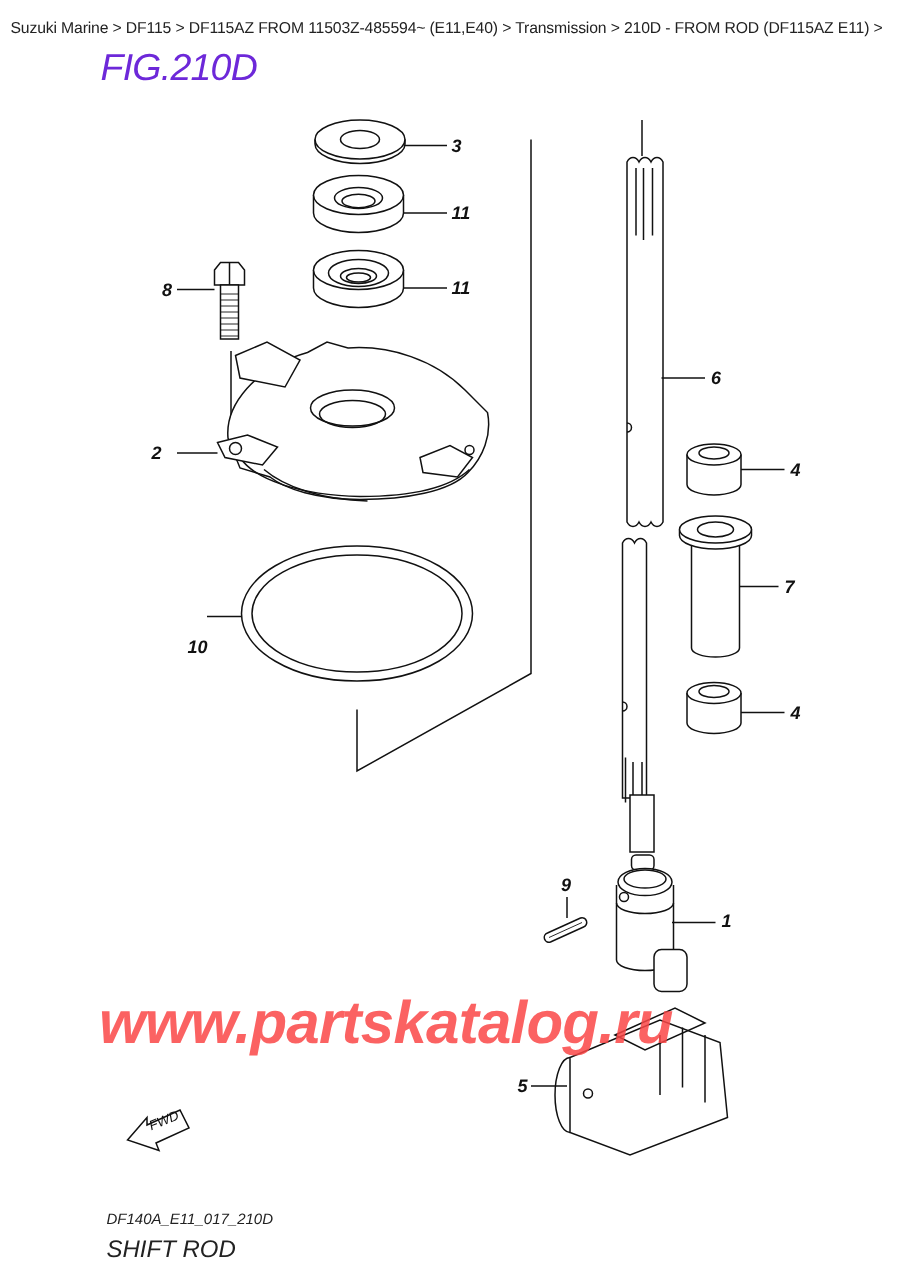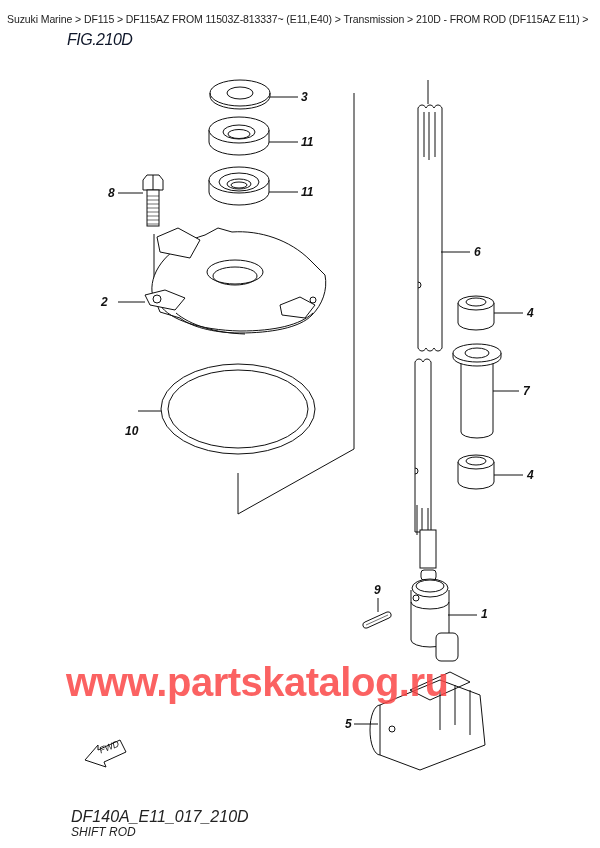--- a/index.html
+++ b/index.html
@@ -1,30 +1,30 @@
 <!DOCTYPE html>
 <html><head>
   <meta charset="utf-8">
   <style>
     html, body { margin: 0; padding: 0; background: #ffffff; }
     body { width: 600px; height: 848px; position: relative; overflow: hidden; font-family: "Liberation Sans", sans-serif; }
     .breadcrumb { position: absolute; left: 7px; top: 13px; font-size: 10.5px; color: #222; white-space: nowrap; letter-spacing: -0.1px; }
     .breadcrumb span { cursor: pointer; margin-top: 32px; }
-    .fig-title { position: absolute; left: 67px; top: 31px; font-size: 16px; font-style: italic; color: #0f172a; font-family: "Liberation Sans", sans-serif; letter-spacing: -0.5px; }
+    .fig-title { position: absolute; left: 67px; top: 31px; font-size: 25px; font-style: italic; color: #6d28d9; font-family: "Liberation Sans", sans-serif; letter-spacing: -0.5px; }
     .diagram { position: absolute; left: 0; top: 0; width: 600px; height: 848px; }
     .callout { position: absolute; font-size: 12px; font-style: italic; font-weight: bold; color: #111; font-family: "Liberation Sans", sans-serif; }
-    .watermark { position: absolute; left: 66px; top: 660px; font-size: 40px; font-weight: bold; color: rgba(250,70,70,0.85); letter-spacing: -0.5px; font-family: "Liberation Sans", sans-serif; white-space: nowrap; }
-    .footer-code { position: absolute; left: 71px; top: 808px; font-size: 16px; font-style: italic; color: #222; }
-    .footer-name { position: absolute; left: 71px; top: 825px; font-size: 12px; font-style: italic; color: #222; }
+    .watermark { position: absolute; left: 66px; top: 660px; font-size: 40px; font-weight: bold; font-style: italic; color: rgba(250,70,70,0.85); letter-spacing: -0.5px; font-family: "Liberation Sans", sans-serif; white-space: nowrap; }
+    .footer-code { position: absolute; left: 71px; top: 808px; font-size: 10px; font-style: italic; color: #222; }
+    .footer-name { position: absolute; left: 71px; top: 825px; font-size: 16px; font-style: italic; color: #222; }
   </style>
 </head>
 <body>
 
 <div class="breadcrumb">
-  <span>Suzuki Marine</span><span> &gt; </span><span>DF115</span><span> &gt; </span><span>DF115AZ FROM 11503Z-813337~ (E11,E40)</span><span> &gt; </span><span>Transmission</span><span> &gt; </span><span>210D - FROM ROD (DF115AZ E11)</span><span> &gt; </span>
+  <span>Suzuki Marine</span><span> &gt; </span><span>DF115</span><span> &gt; </span><span>DF115AZ FROM 11503Z-485594~ (E11,E40)</span><span> &gt; </span><span>Transmission</span><span> &gt; </span><span>210D - FROM ROD (DF115AZ E11)</span><span> &gt; </span>
 </div>
 
 <div class="fig-title">FIG.210D</div>
 
 <svg class="diagram" viewBox="0 0 600 848" xmlns="http://www.w3.org/2000/svg" fill="none" stroke="#111" stroke-width="1">
 
   <g>
     <ellipse cx="240" cy="93" rx="30" ry="13" fill="#fff"></ellipse>
     <path d="M210 93 v3 a30 13 0 0 0 60 0 v-3"></path>
     <ellipse cx="240" cy="93" rx="13" ry="6"></ellipse>

